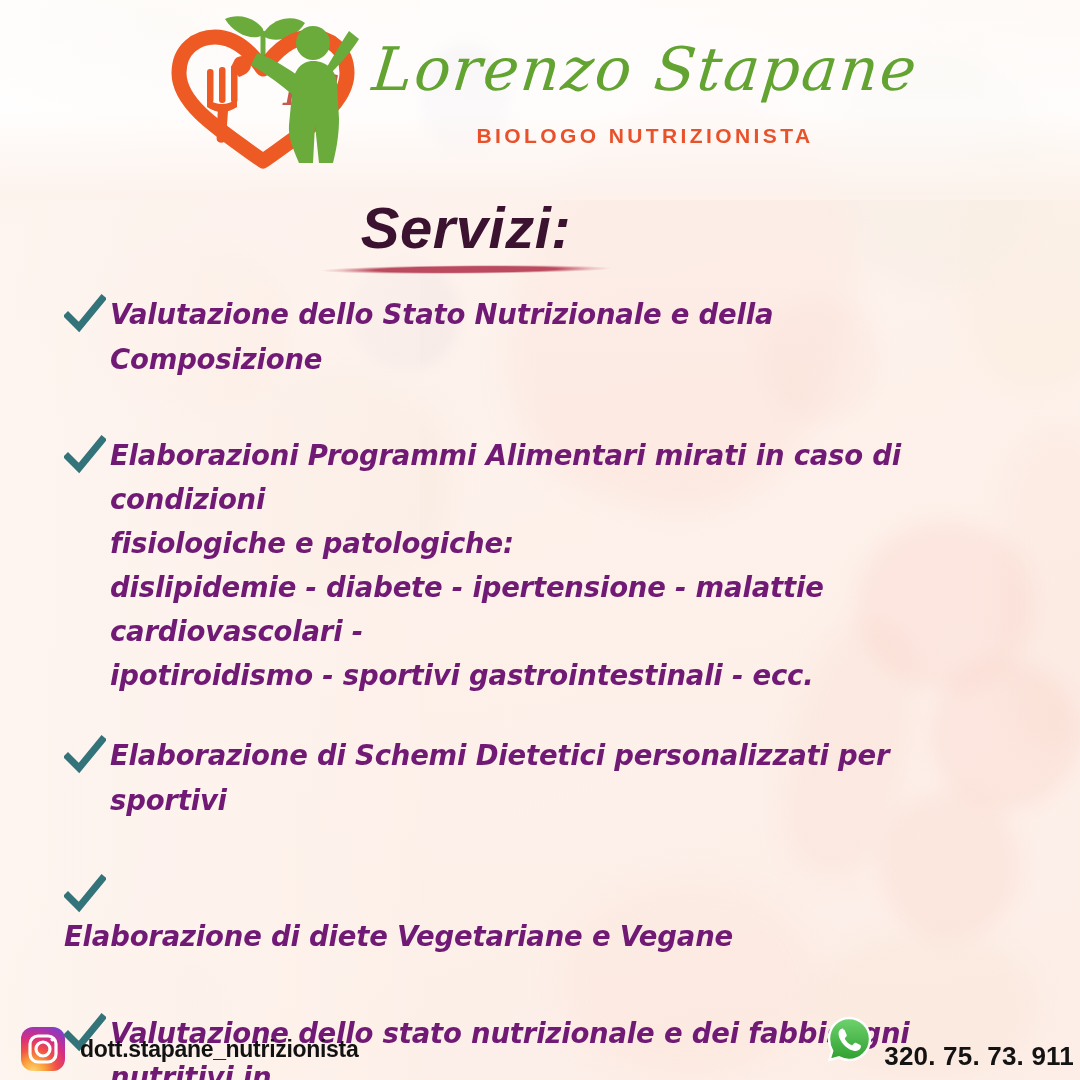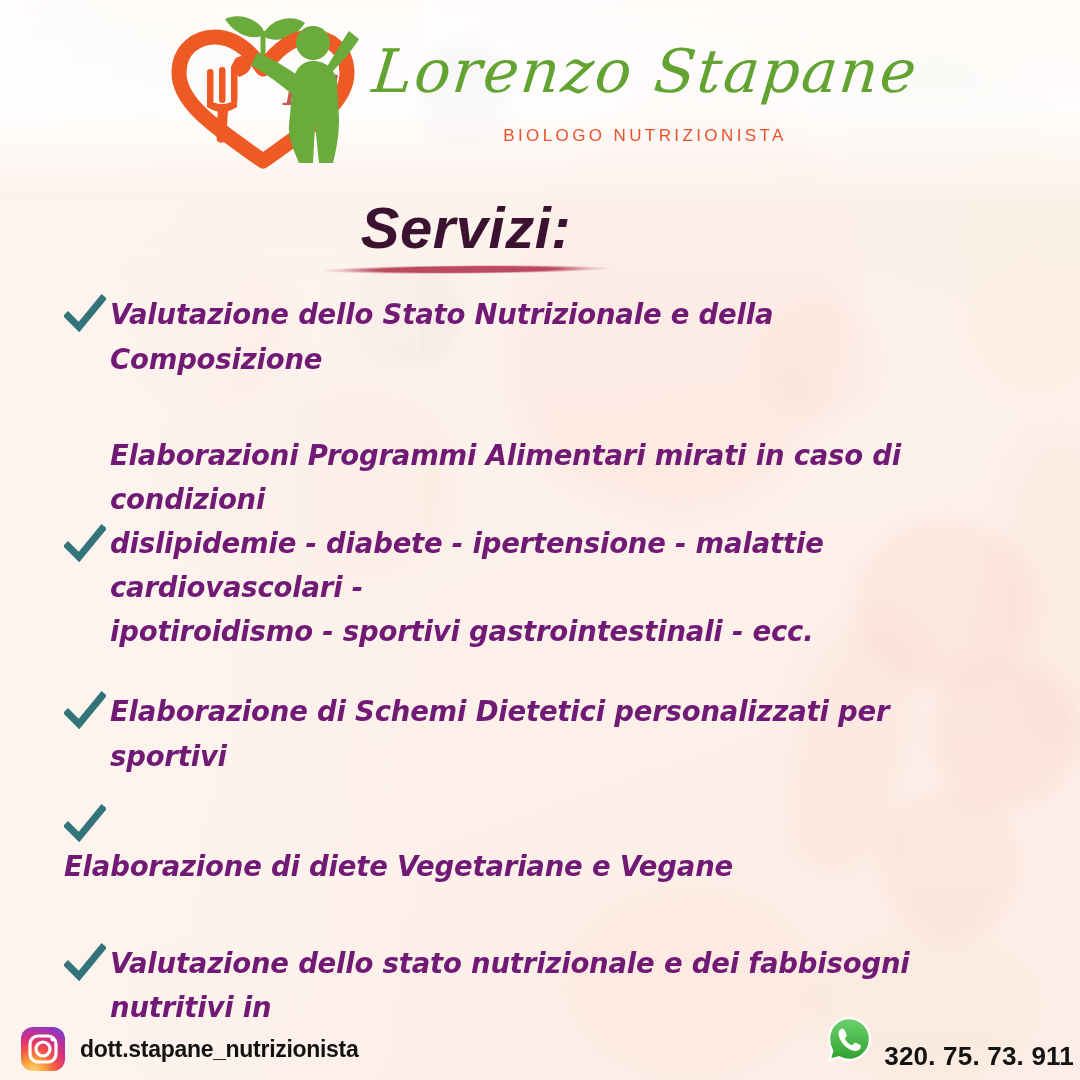--- a/index.html
+++ b/index.html
@@ -55,22 +55,22 @@
     font-size:60px;
     color:#6aa game; 
     color:#62a331;
     letter-spacing:2px;
     line-height:1.05;
     transform:skewX(-6deg);
     white-space:nowrap;
   }
   #brand-sub {
     font-family:"Liberation Sans", sans-serif;
-    font-size:17px;
-    font-weight:400;
+    font-size:21px;
+    font-weight:700;
     letter-spacing:3.4px;
     color:#e8512a;
     margin-top:23px;
   }
 
   
   #title-wrap {
     position:absolute; left:0; top:198px; width:932px;
     display:flex; flex-direction:column; align-items:center;
   }
@@ -101,22 +101,22 @@
     font-weight:700; font-style:italic;
     font-size:27.5px;
     line-height:1.62;
     color:#701a75;
     letter-spacing:-.2px;
     max-width:880px;
   }
   .service-text .sub { display:block; }
 
   #si-0 { margin-bottom:52px; }
-  #si-1 { margin-bottom:36px;align-items:center; }
-  #si-2 { margin-bottom:24px; }
+  #si-1 { margin-bottom:36px; }
+  #si-2 { margin-bottom:50px; }
   #si-3 { margin-bottom:52px;flex-direction:column; }
   #si-1 .service-text { line-height:1.60; }
   #si-4 .service-text { line-height:1.62; }
 
   
   #footer { position:absolute; left:8px; bottom:0; width:1080px; height:62px; }
   #ig-group {
     position:absolute; left:12px; bottom:8px;
     display:flex; align-items:center; gap:14px;
   }
@@ -224,20 +224,21 @@
         <span class="sub">Valutazione dello Stato Nutrizionale e della Composizione</span>
       </div>
     </div>
 
     <div class="service-item" id="si-1">
       <svg class="check-icon" viewBox="0 0 42 40">
         <path d="M4 22 L15 33 L38 5" fill="none" stroke="#33737a" stroke-width="7" stroke-linecap="square"></path>
       </svg>
       <div class="service-text">
         <span class="sub">Elaborazioni Programmi Alimentari mirati in caso di condizioni</span>
+        <span class="sub">fisiologiche e patologiche:</span>
         <span class="sub">dislipidemie - diabete - ipertensione - malattie cardiovascolari -</span>
         <span class="sub">ipotiroidismo - sportivi gastrointestinali - ecc.</span>
       </div>
     </div>
 
     <div class="service-item" id="si-2">
       <svg class="check-icon" viewBox="0 0 42 40">
         <path d="M4 22 L15 33 L38 5" fill="none" stroke="#33737a" stroke-width="7" stroke-linecap="square"></path>
       </svg>
       <div class="service-text">

